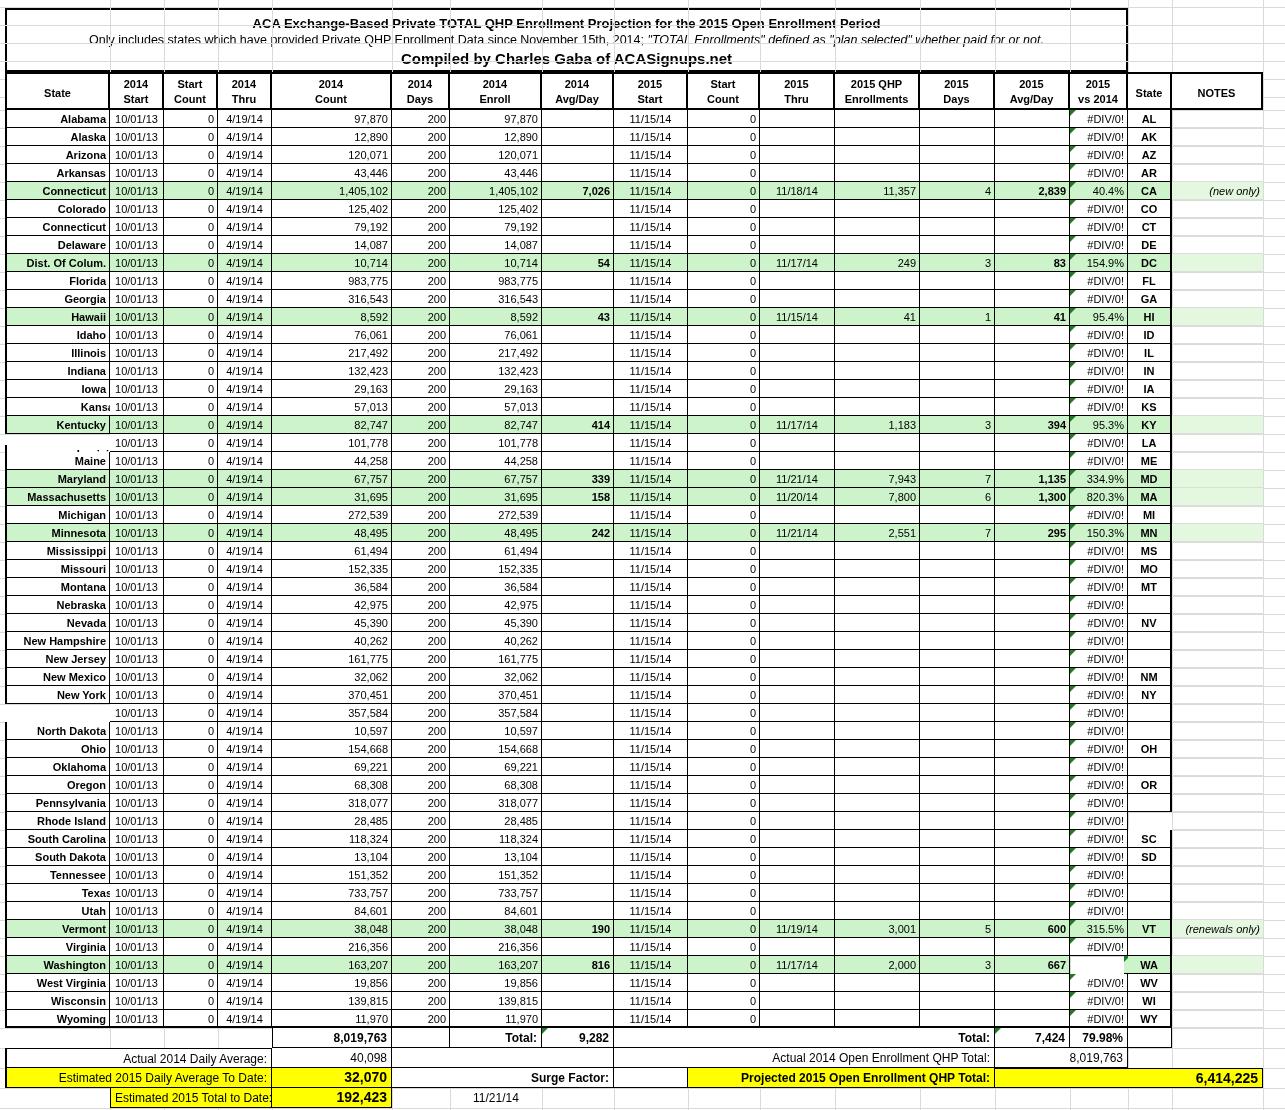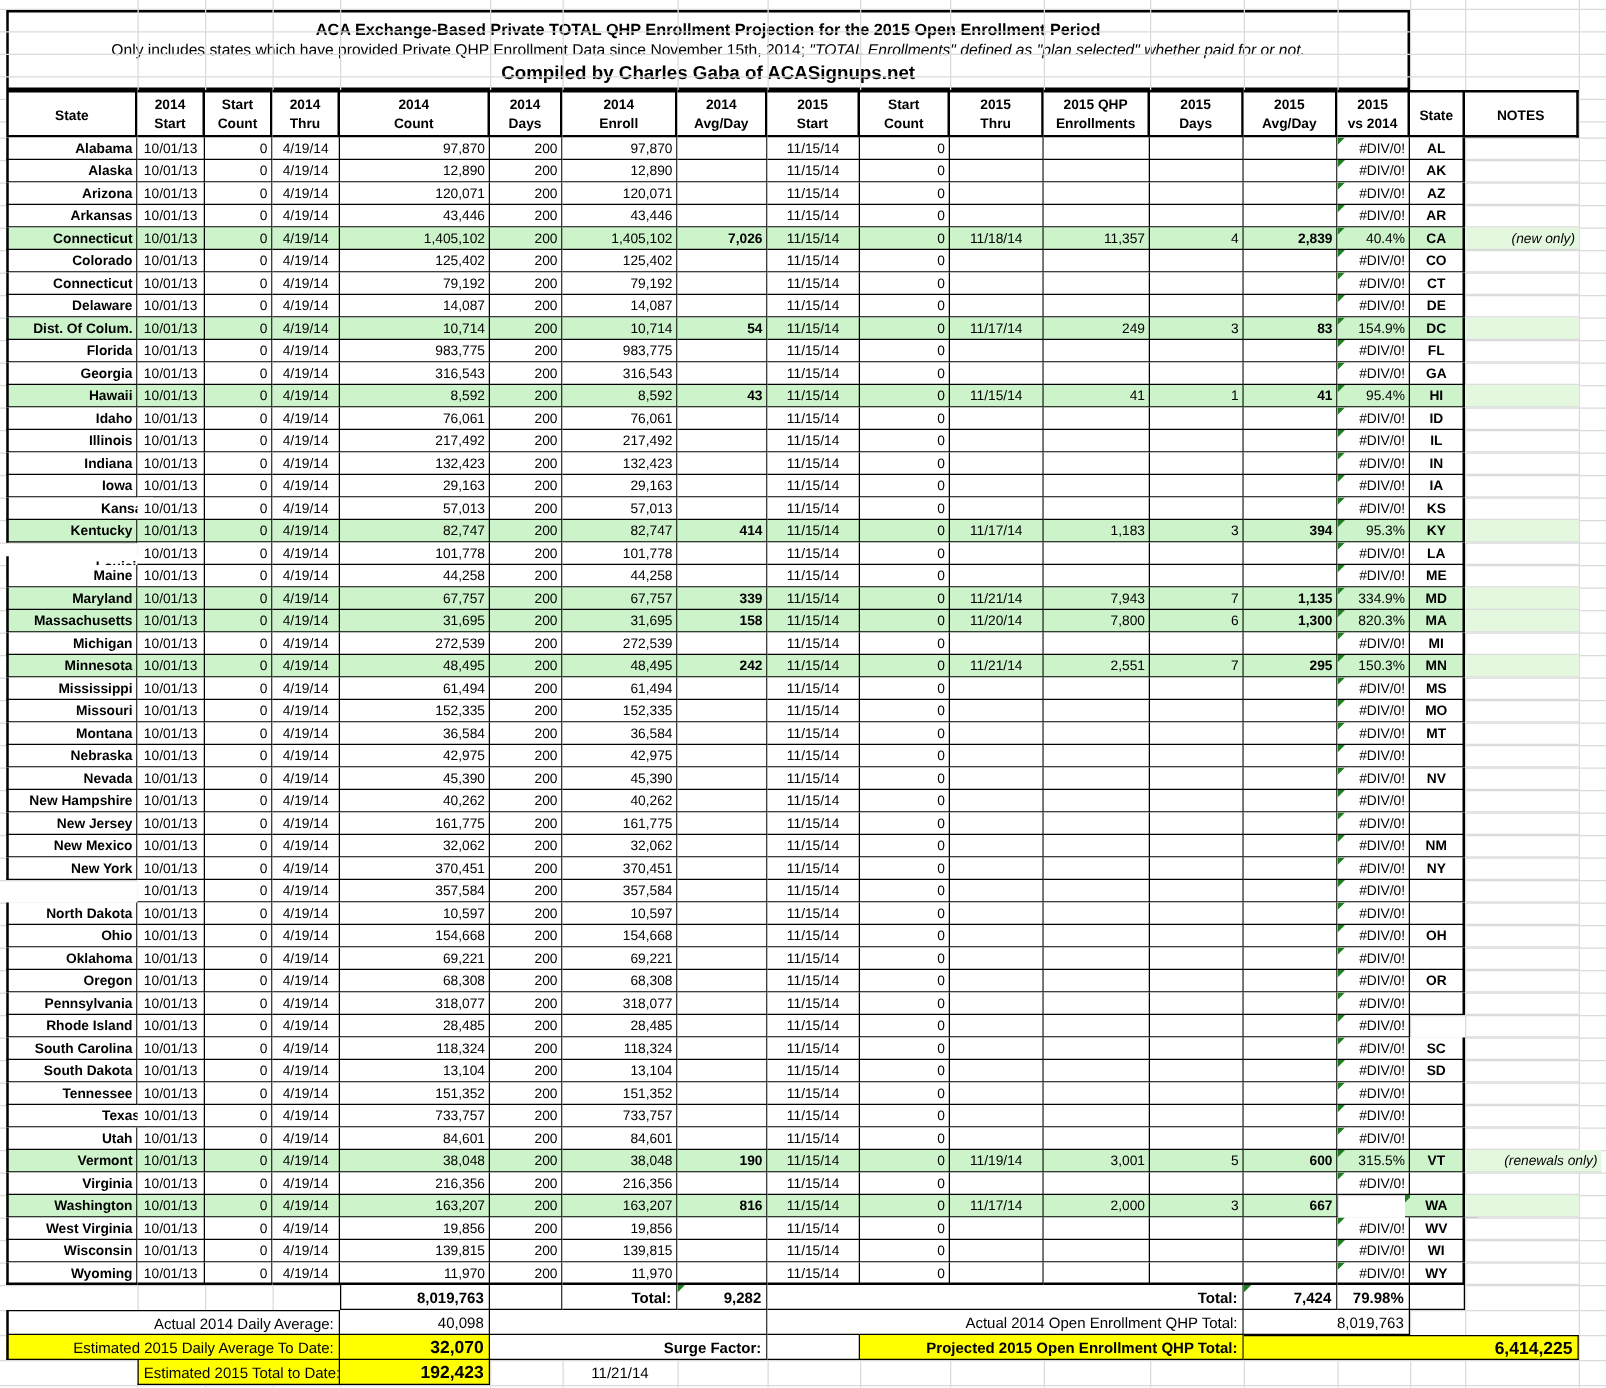--- a/index.html
+++ b/index.html
@@ -966,21 +966,21 @@
     <div class="cell rt hl" style="left: 450px; top: 920px; width: 92px; height: 18px;">38,048</div>
     <div class="cell rt b hl" style="left: 542px; top: 920px; width: 72px; height: 18px;">190</div>
     <div class="cell ct hl" style="left: 614px; top: 920px; width: 74px; height: 18px;">11/15/14</div>
     <div class="cell rt hl" style="left: 688px; top: 920px; width: 72px; height: 18px;">0</div>
     <div class="cell ct hl" style="left: 760px; top: 920px; width: 75px; height: 18px;">11/19/14</div>
     <div class="cell rt hl" style="left: 835px; top: 920px; width: 85px; height: 18px;">3,001</div>
     <div class="cell rt hl" style="left: 920px; top: 920px; width: 75px; height: 18px;">5</div>
     <div class="cell rt b hl" style="left: 995px; top: 920px; width: 75px; height: 18px;">600</div>
     <div class="cell rt hl" style="left: 1070px; top: 920px; width: 58px; height: 18px;">315.5%<span class="tri"></span></div>
     <div class="cell ct b lastcol hl" style="left: 1128px; top: 920px; width: 44px; height: 18px;">VT</div>
-    <div class="cell lt notecell it hl" style="left: 1172px; top: 920px; width: 109px; height: 18px;">(renewals only)</div>
+    <div class="cell lt notecell it hl" style="left: 1172px; top: 920px; width: 91px; height: 18px;">(renewals only)</div>
     <div class="cell rt b first" style="left: 5px; top: 938px; width: 105px; height: 18px;">Virginia</div>
     <div class="cell ct" style="left: 110px; top: 938px; width: 54px; height: 18px;">10/01/13</div>
     <div class="cell rt" style="left: 164px; top: 938px; width: 54px; height: 18px;">0</div>
     <div class="cell ct" style="left: 218px; top: 938px; width: 54px; height: 18px;">4/19/14</div>
     <div class="cell rt" style="left: 272px; top: 938px; width: 120px; height: 18px;">216,356</div>
     <div class="cell rt" style="left: 392px; top: 938px; width: 58px; height: 18px;">200</div>
     <div class="cell rt" style="left: 450px; top: 938px; width: 92px; height: 18px;">216,356</div>
     <div class="cell rt b" style="left: 542px; top: 938px; width: 72px; height: 18px;"></div>
     <div class="cell ct" style="left: 614px; top: 938px; width: 74px; height: 18px;">11/15/14</div>
     <div class="cell rt" style="left: 688px; top: 938px; width: 72px; height: 18px;">0</div>

